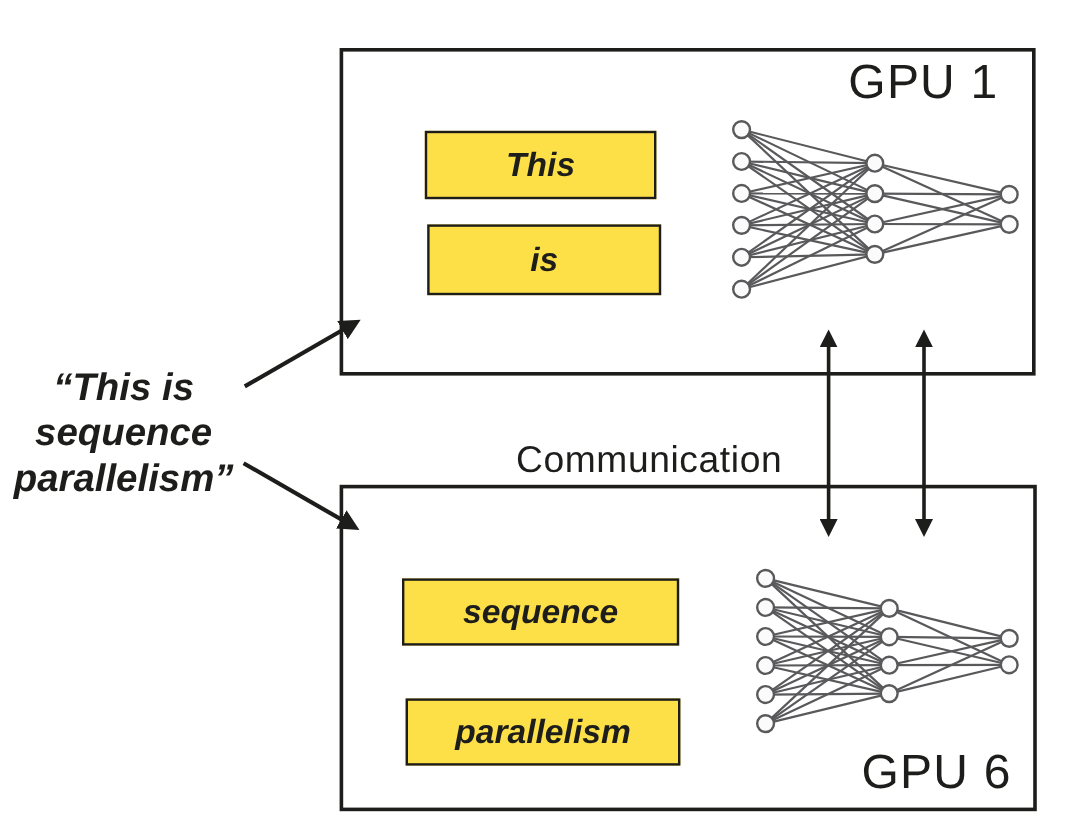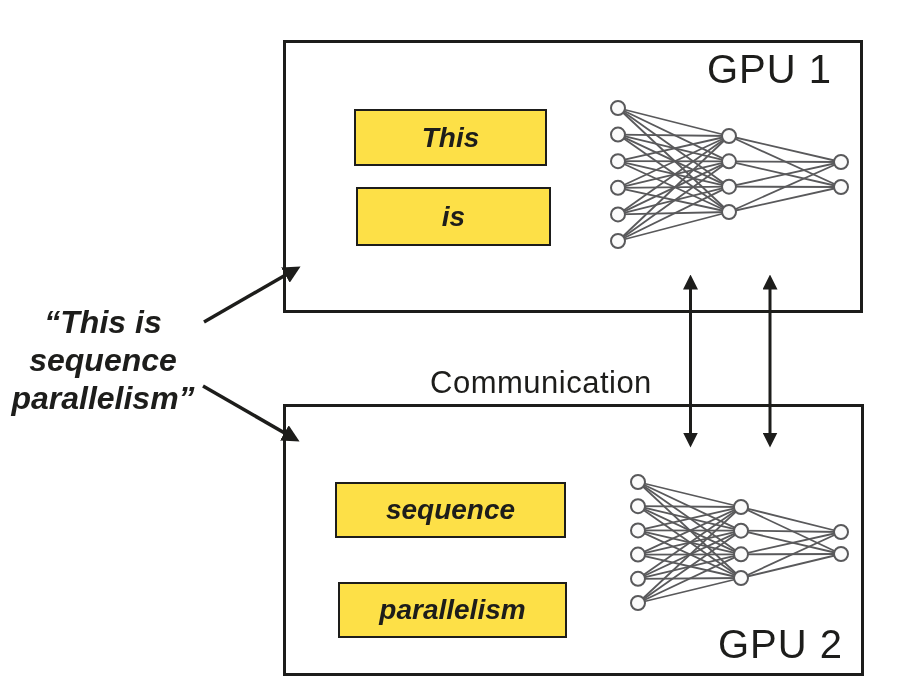--- a/index.html
+++ b/index.html
@@ -84,21 +84,21 @@
 
   <div class="gpu-box gpu1">
     <div class="gpu-label gpu1-label">GPU 1</div>
     <div class="token token-this">This</div>
     <div class="token token-is">is</div>
   </div>
 
   <div class="comm">Communication</div>
 
   <div class="gpu-box gpu2">
-    <div class="gpu-label gpu2-label">GPU 2</div>
+    <div class="gpu-label gpu2-label">GPU 6</div>
     <div class="token token-sequence">sequence</div>
     <div class="token token-parallelism">parallelism</div>
   </div>
 
   <svg class="overlay" width="903" height="690" viewBox="0 0 903 690">
     <defs>
       <marker id="ah" viewBox="0 0 10 10" refX="7" refY="5" markerWidth="5" markerHeight="5" orient="auto-start-reverse">
         <path d="M0 0 L10 5 L0 10 Z" fill="#1d1d1b"></path>
       </marker>
     </defs>

